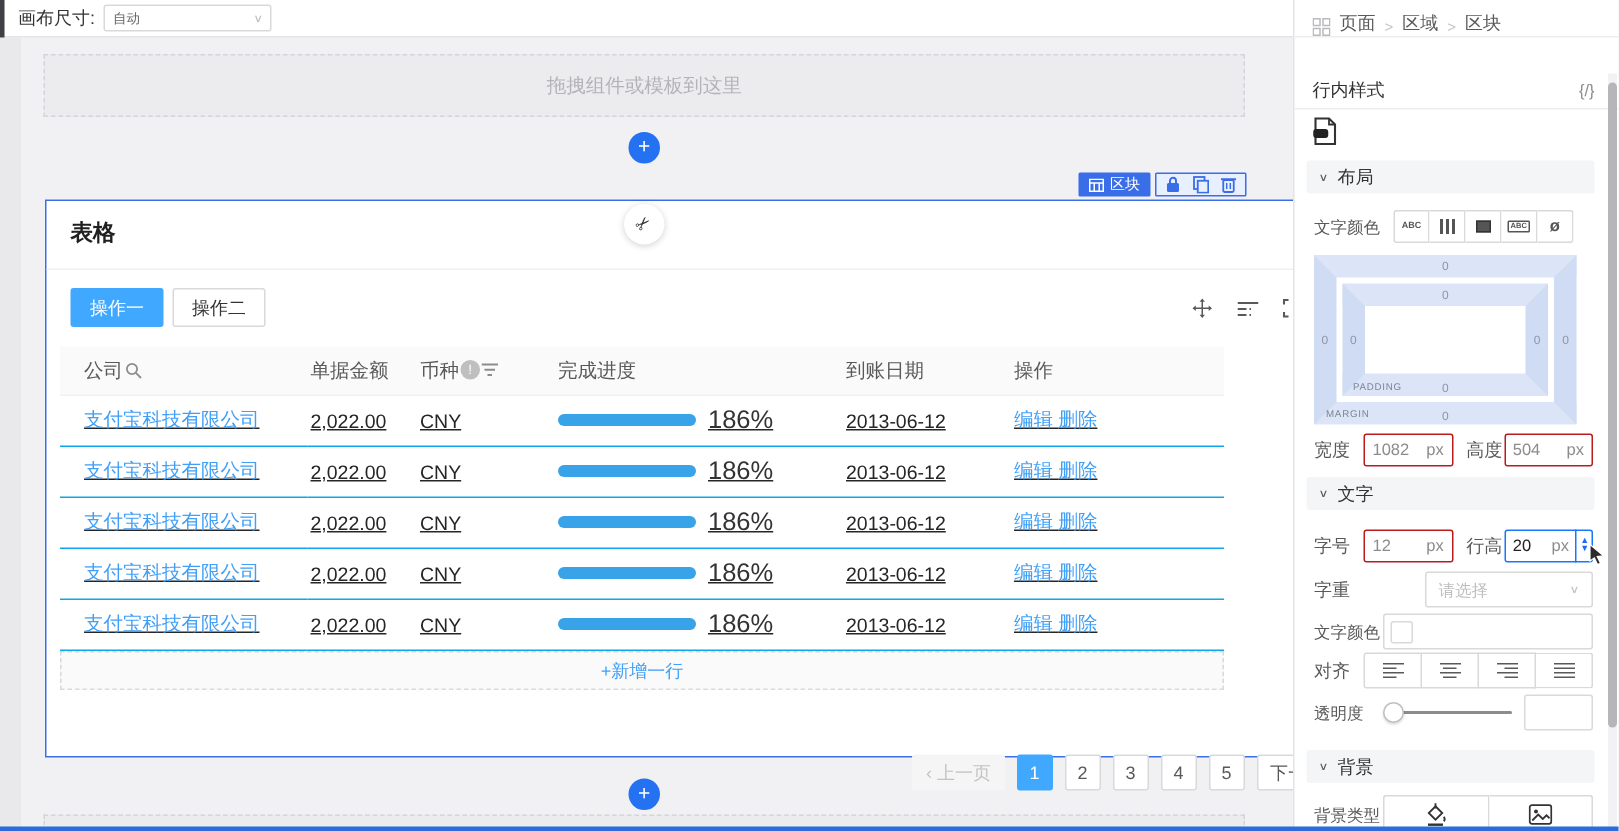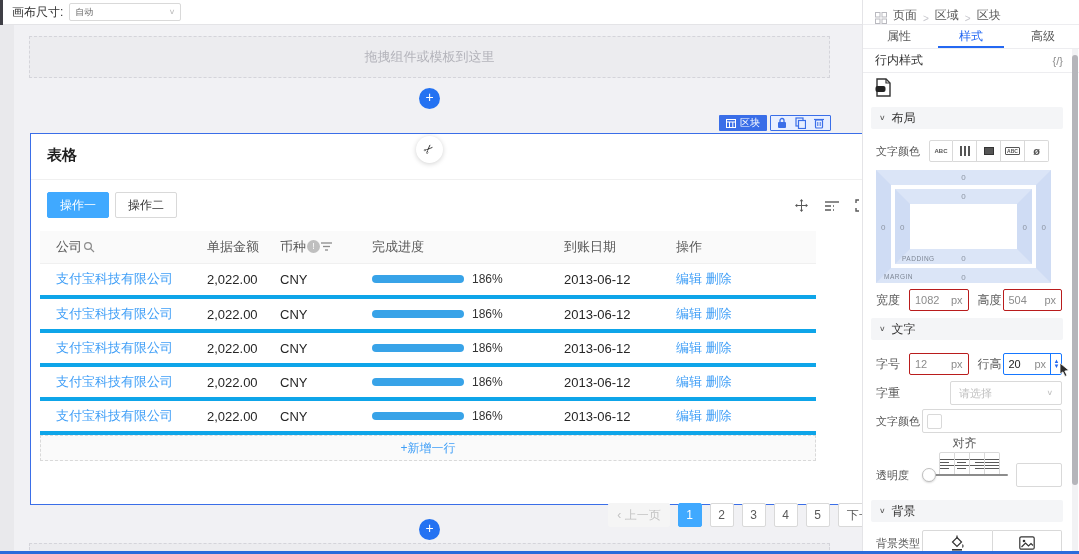--- a/index.html
+++ b/index.html
@@ -32,29 +32,29 @@
   .b-actions{position:absolute;left:16px;top:58px;display:flex;gap:6px;}
   .btn{height:26px;padding:0 12px;font-size:12px;border-radius:2px;cursor:pointer;}
   .btn.primary{background:#40a9ff;border:1px solid #40a9ff;color:#fff;}
   .btn.default{background:#fff;border:1px solid #d9d9d9;color:#333;}
   .b-tools{position:absolute;right:21px;top:64px;display:flex;align-items:center;gap:15px;color:#595959;}
   .b-tools .ticon{width:15px;height:15px;display:flex;align-items:center;justify-content:center;cursor:pointer;font-size:14px;line-height:15px;}
   
   .b-table{position:absolute;left:9px;top:97px;width:776px;font-size:13px;}
   table{border-collapse:collapse;table-layout:fixed;width:776px;}
   th{height:32px;background:#fafafa;color:#595959;font-weight:500;text-align:left;border-bottom:1px solid #f0f0f0;padding:0 8px 0 2px;font-size:13px;}
-  td{height:34px;color:#262626;border-bottom:4px solid #0ea5e9;padding:0 8px 0 2px;white-space:nowrap;overflow:hidden;}
+  td{height:34px;color:#262626;border-bottom:1px solid #0ea5e9;padding:0 8px 0 2px;white-space:nowrap;overflow:hidden;text-decoration:underline;}
   th:first-child,td:first-child{padding-left:16px;}
   .hflex{display:flex;align-items:center;gap:1px;}
   .link{color:#409ff7;text-decoration:none;cursor:pointer;}
   .inf{width:13px;height:13px;border-radius:50%;background:#bfbfbf;color:#fff;font-size:9px;line-height:13px;text-align:center;font-style:normal;}
   .inf::after{content:"!";}
   .pwrap{display:flex;align-items:center;gap:8px;}
   .pbar{width:92px;height:8px;border-radius:4px;background:#38a3e8;}
-  .plabel{font-size:12px;color:#333;}
+  .plabel{font-size:17px;color:#333;}
   .addrow{width:776px;height:26px;background:#fafafa;border:1px dashed #d9d9d9;color:#409ff7;font-size:12px;text-align:center;line-height:24px;cursor:pointer;}
   
   .pagination{position:absolute;right:21px;top:337px;display:flex;gap:8px;align-items:center;}
   .pg{min-width:24px;height:24px;border:1px solid #d9d9d9;background:#fff;border-radius:2px;font-size:12px;color:#595959;cursor:pointer;padding:0 6px;margin-top:32px;}
   .pg.active{background:#40a9ff;border-color:#40a9ff;color:#fff;}
   .pg.nav{padding:0 8px;}
   .pg.disabled{background:#f5f5f5;border-color:#f5f5f5;color:#c3c3c3;cursor:default;}
   
   #bottombar{position:absolute;left:0;top:551px;width:1079px;height:3px;background:#2b6bdb;z-index:9;}
   
@@ -341,25 +341,20 @@
         <rect x="0.5" y="7" width="4.5" height="4.5" fill="none" stroke="#b9b9bf"></rect>
         <rect x="7" y="7" width="4.5" height="4.5" fill="none" stroke="#b9b9bf"></rect>
       </svg>
     <span class="crumb">页面</span>
     <span class="crumb-sep">&gt;</span>
     <span class="crumb">区域</span>
     <span class="crumb-sep">&gt;</span>
     <span class="crumb">区块</span>
   </div>
 
-  <div id="tabsrow">
-    <div class="ptab">属性</div>
-    <div class="ptab active">样式</div>
-    <div class="ptab">高级</div>
-  </div>
 
   <div id="inlinerow">
     <span class="t">行内样式</span>
     <span class="b">{/}</span>
   </div>
 
   <div id="cssicon">
     <svg width="17" height="19" viewBox="0 0 17 19">
         <path d="M2 1 H11 L15 5 V18 H2 Z" fill="none" stroke="#333" stroke-width="1.4"></path>
         <path d="M11 1 V5 H15" fill="none" stroke="#333" stroke-width="1.2"></path>
@@ -456,21 +451,21 @@
     </span>
   </div>
 
   <div class="prow" style="top:409px;">
     <span class="plab w4">文字颜色</span>
     <span class="colorin">
         <span class="swatch"></span>
       </span>
   </div>
 
-  <div class="prow" style="top:435px;flex-direction:column;">
+  <div class="prow" style="top:435px;">
     <span class="plab">对齐</span>
     <span class="seg amode">
       <span class="sbtn">
           <span class="algn l">
             <i class="full"></i>
             <i class="part"></i>
             <i class="full"></i>
             <i class="part"></i>
           </span>
         </span>

